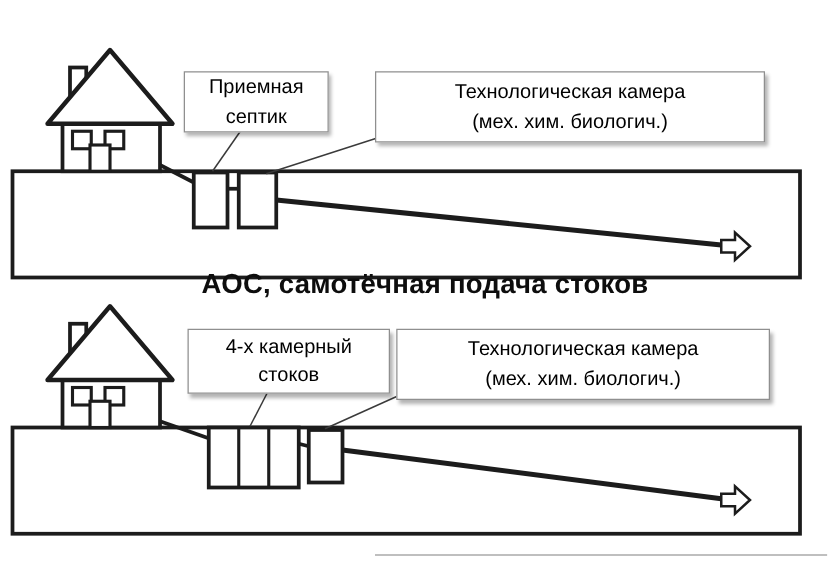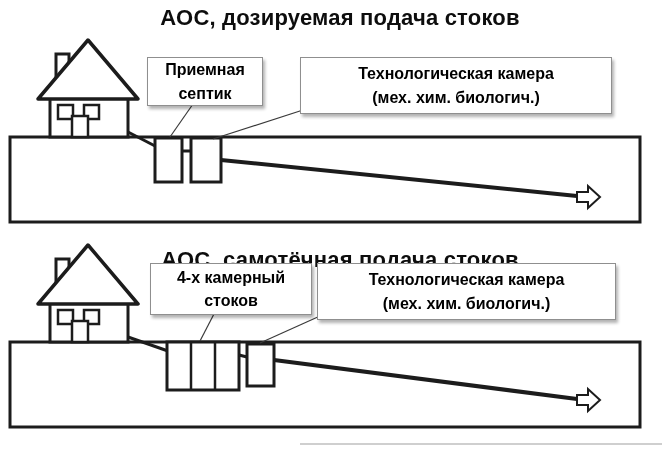--- a/index.html
+++ b/index.html
@@ -27,21 +27,21 @@
     position: absolute;
     background: #ffffff;
     border: 1px solid #8f8f8f;
     box-shadow: 2px 3px 3px rgba(0,0,0,0.30);
     display: flex;
     flex-direction: column;
     justify-content: center;
     align-items: center;
     text-align: center;
     font-size: 16px;
-    font-weight: bold;
+    font-weight: normal;
     color: #000000;
     line-height: 1.45;
   }
 </style>
 </head>
 <body>
 
 <div class="stage">
 
   <svg width="662" height="450" viewBox="0 0 662 450">
@@ -85,22 +85,21 @@
       <rect x="247" y="344" width="27" height="42" fill="#ffffff" stroke="#1c1c1c" stroke-width="3"></rect>
       <line x1="274" y1="360" x2="577" y2="399" stroke="#1c1c1c" stroke-width="4"></line>
       <use href="#flow-arrow-shape" transform="translate(0,203)"></use>
       <line x1="215" y1="312" x2="200" y2="341" stroke="#3a3a3a" stroke-width="1.2"></line>
       <line x1="320" y1="316" x2="260" y2="343" stroke="#3a3a3a" stroke-width="1.2"></line>
     </g>
 
     <line x1="300" y1="444" x2="662" y2="444" stroke="#bfbfbf" stroke-width="1.5"></line>
   </svg>
 
-  <div class="scheme-title" style="top:5px;">АОС, дозируемая подача стоков</div>
-  <div class="scheme-title" style="top:247px;">АОС, самотёчная подача стоков</div>
+  <div class="scheme-title" style="top:214px;">АОС, самотёчная подача стоков</div>
 
   <div class="label-box" style="left:147px; top:57px; width:114px; height:47px;">
     <div>Приемная</div>
     <div>септик</div>
   </div>
   <div class="label-box" style="left:300px; top:57px; width:310px; height:55px;">
     <div>Технологическая камера</div>
     <div>(мех. хим. биологич.)</div>
   </div>
 

